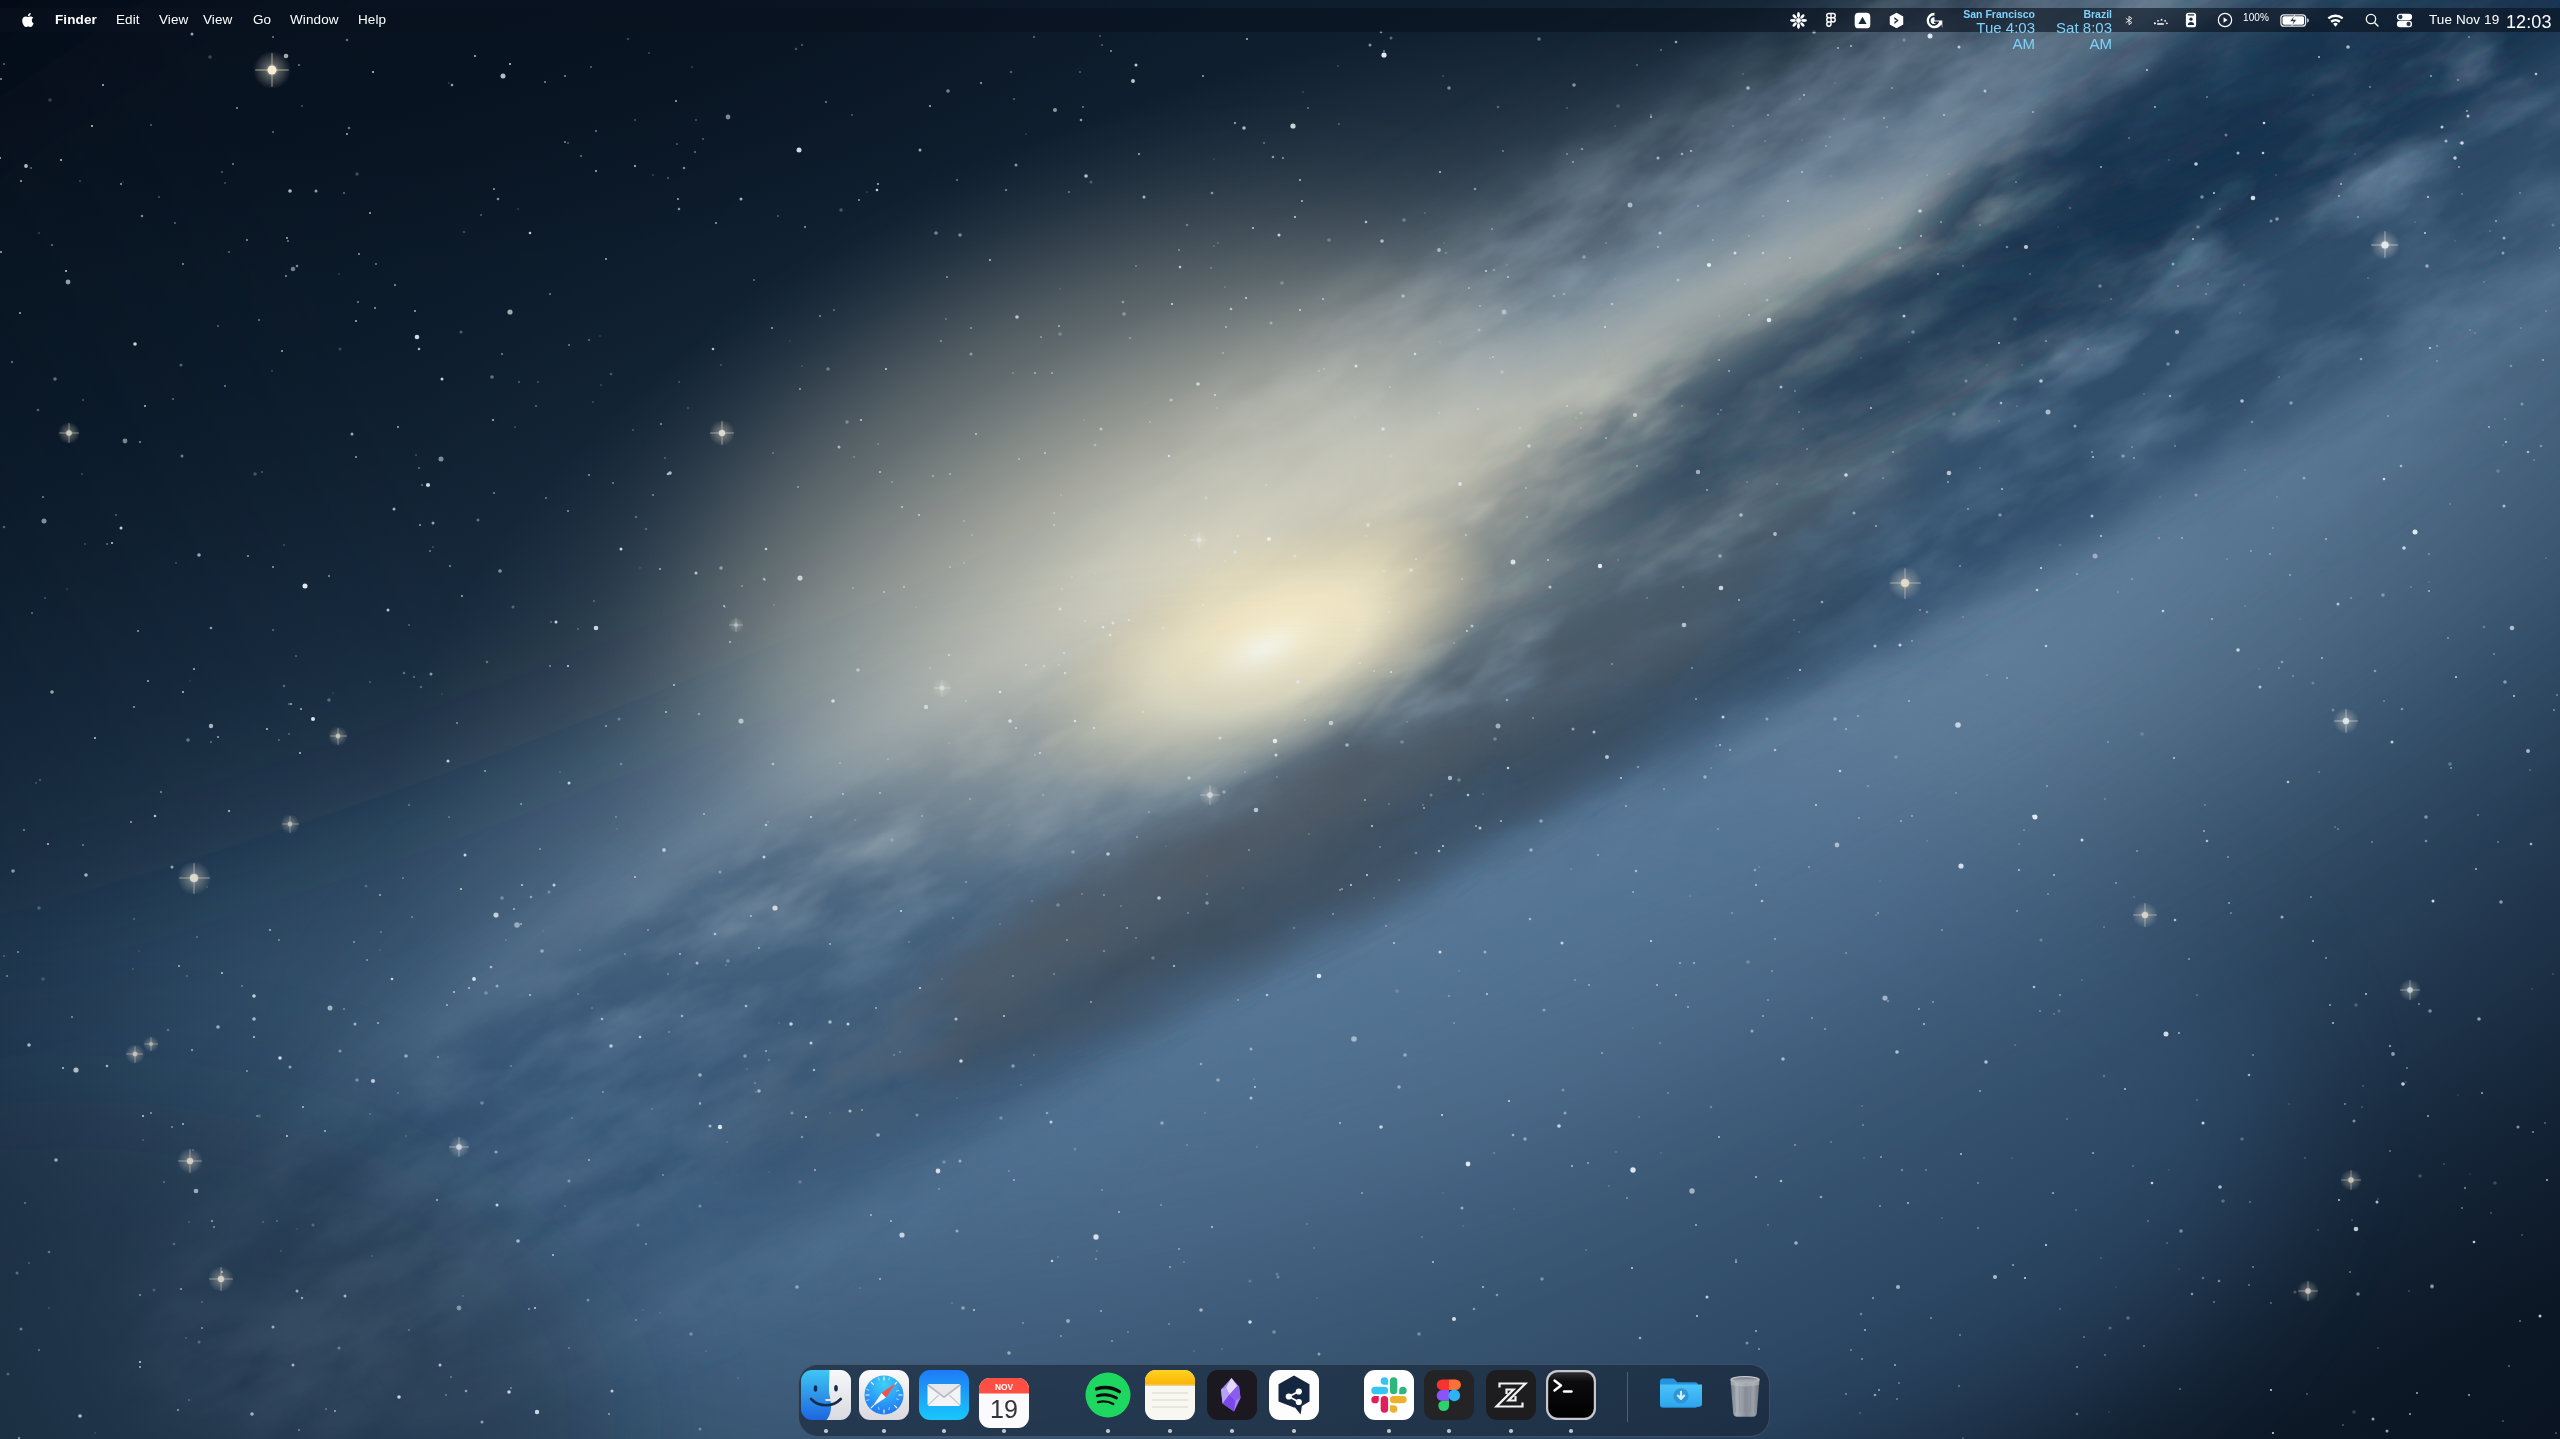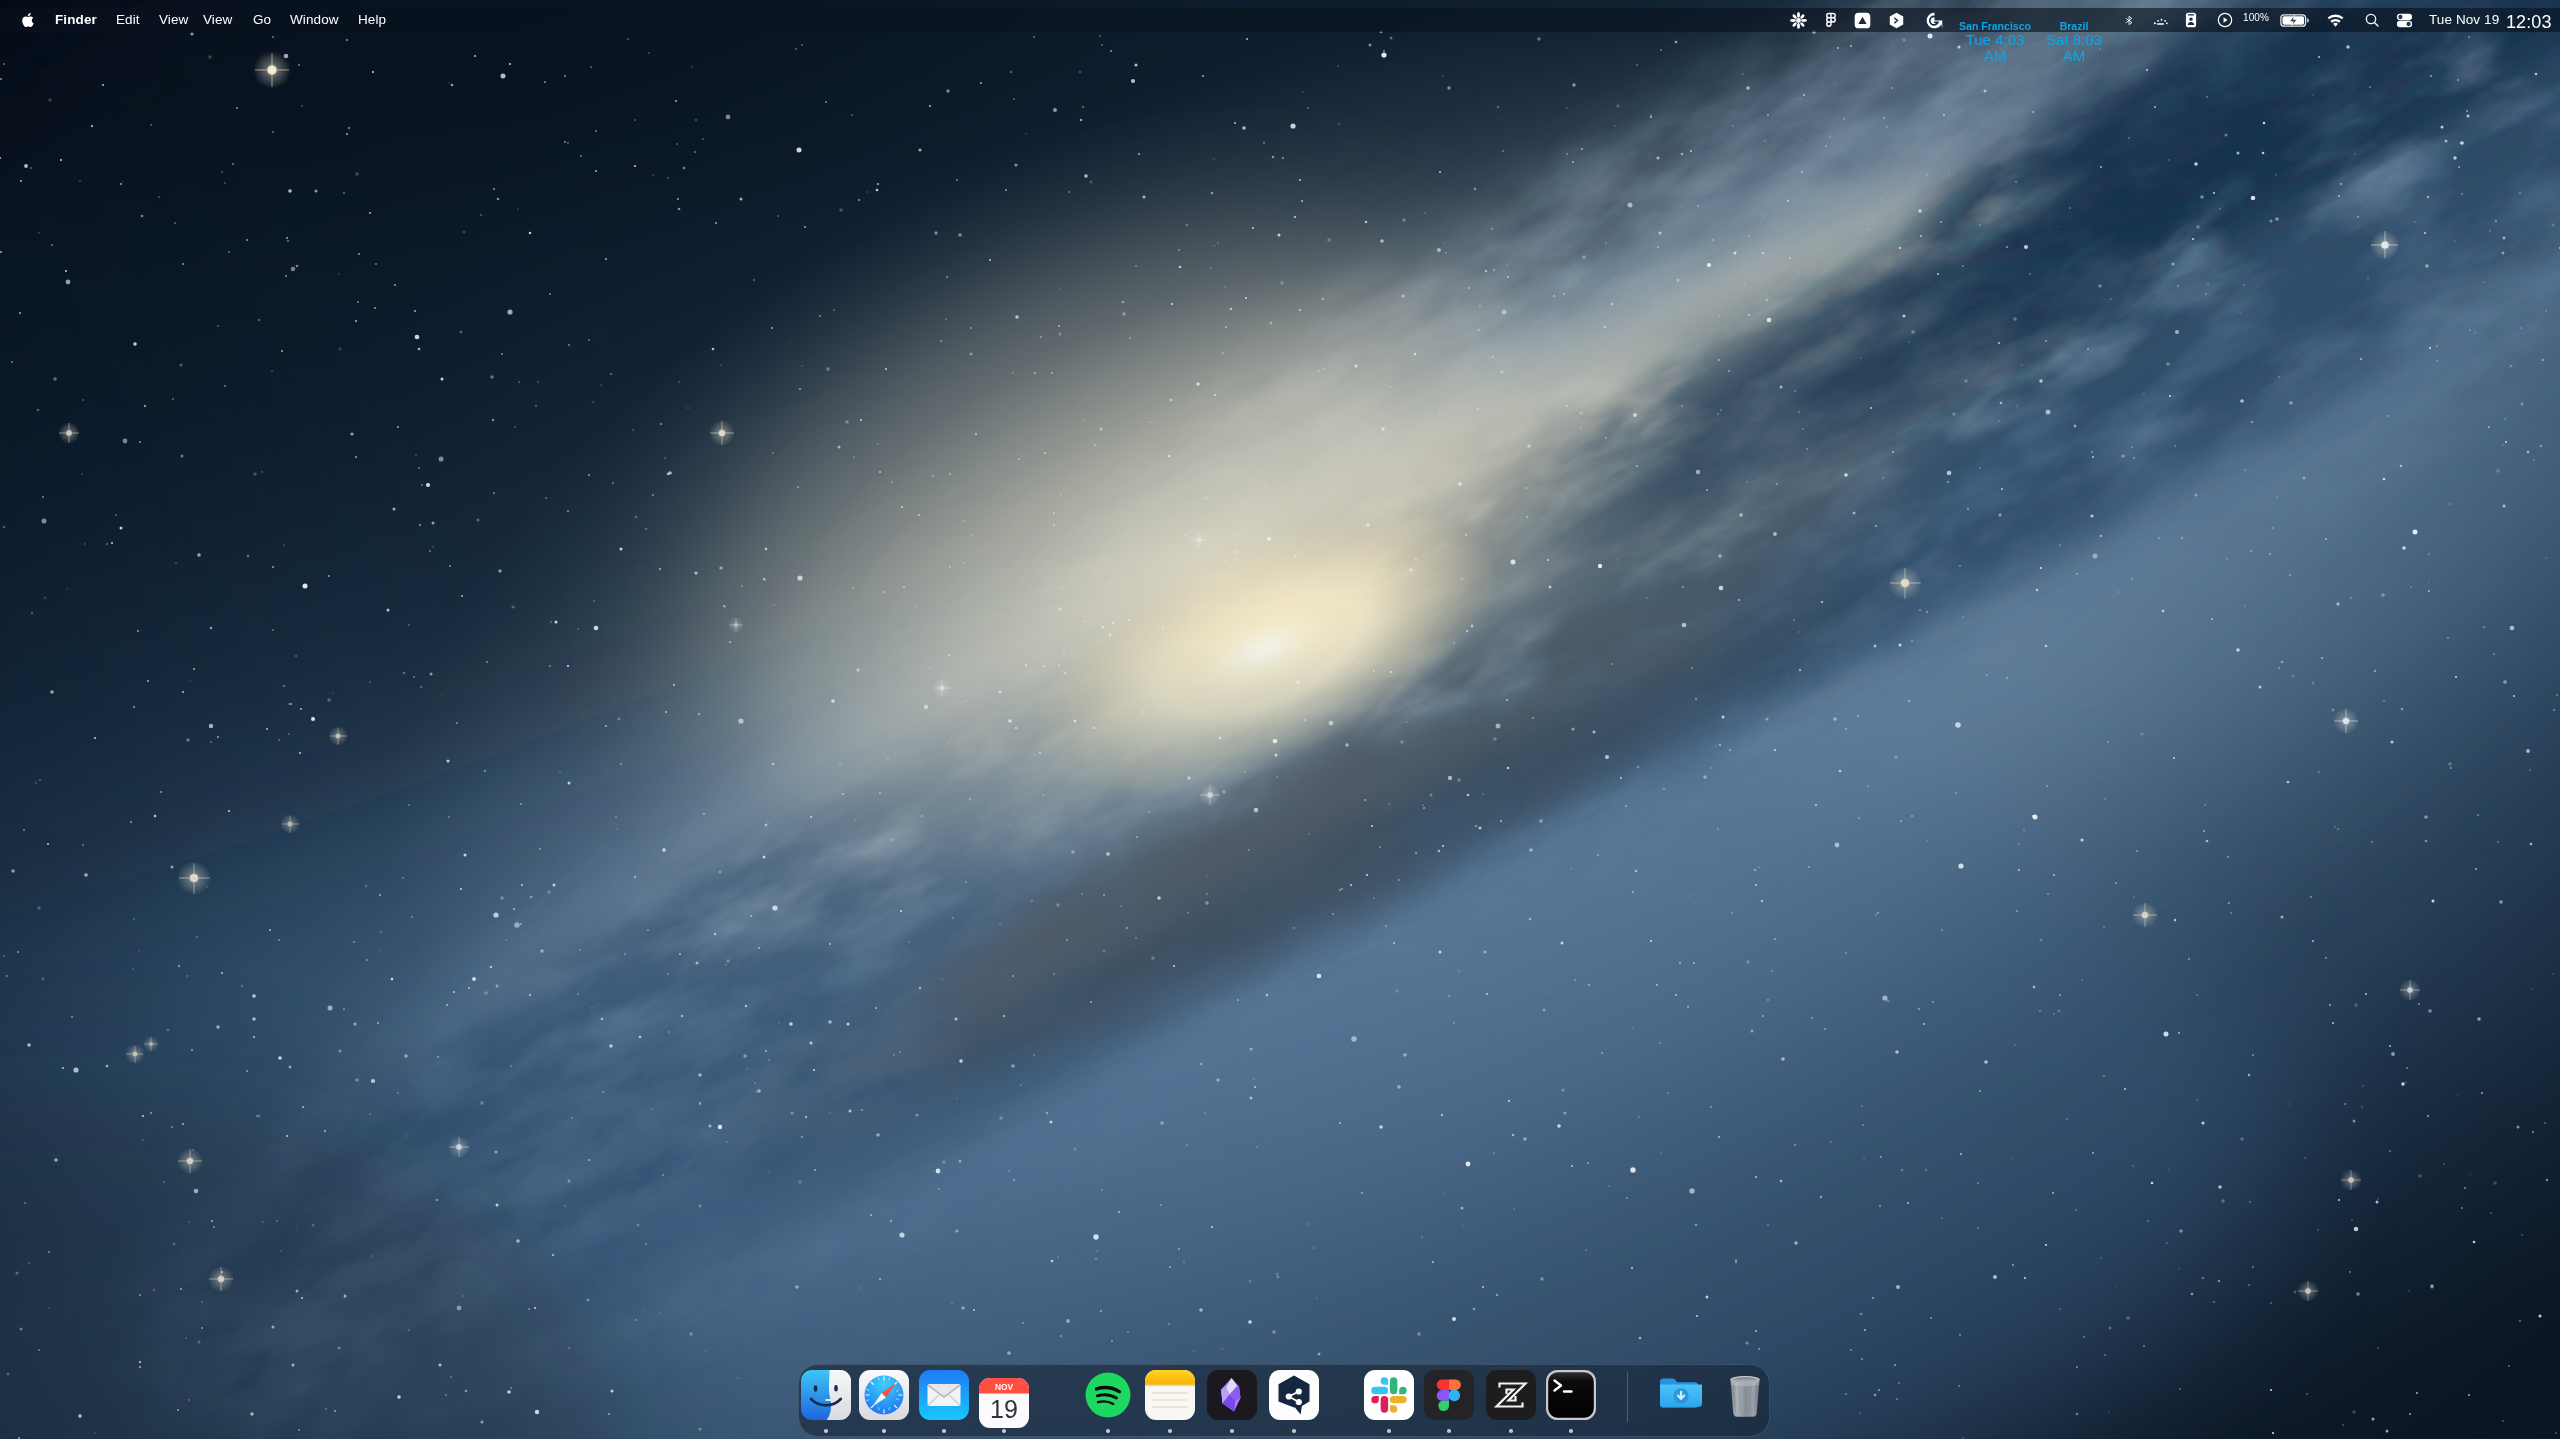--- a/index.html
+++ b/index.html
@@ -1,20 +1,20 @@
 <!DOCTYPE html>
 <html><head><meta charset="utf-8"><style>
 * { margin:0; padding:0; box-sizing:border-box; }
 html,body { width:2560px; height:1439px; overflow:hidden; background:#0b1828; font-family:"Liberation Sans",sans-serif; }
 #wall { position:absolute; left:0; top:0; }
 #menubar { position:absolute; left:0; top:0; width:2560px; height:24px; background:rgba(9,18,31,0.62);margin-top:8px; }
 .mt { position:absolute; top:3.5px; color:#fff; font-size:13.5px; letter-spacing:0.1px; }
 .mt.b { font-weight:bold; }
 .mi { position:absolute; display:flex; align-items:center; justify-content:center; }
-.city { position:absolute; top:13px; color:#0ea5e9; text-align:center; line-height:1.05; }
+.city { position:absolute; top:1px; color:#7dd3fc; text-align:right; line-height:1.05; }
 .city .c1 { font-size:10.5px; font-weight:bold; }
 .city .c2 { font-size:15px; }
 #dockbg { position:absolute; left:798px; top:1364px; width:972px; height:73px; background:rgba(20,35,52,0.58); border:1px solid rgba(255,255,255,0.14); border-radius:20px; }
 .di { position:absolute; top:1370px; }
 .di svg { width:100%; height:100%; display:block; }
 .dot { position:absolute; top:1429px; width:3.6px; height:3.6px; border-radius:50%; background:rgba(255,255,255,0.72); }
 </style></head>
 <body>
 
 <svg id="wall" width="2560" height="1439" viewBox="0 0 2560 1439">

